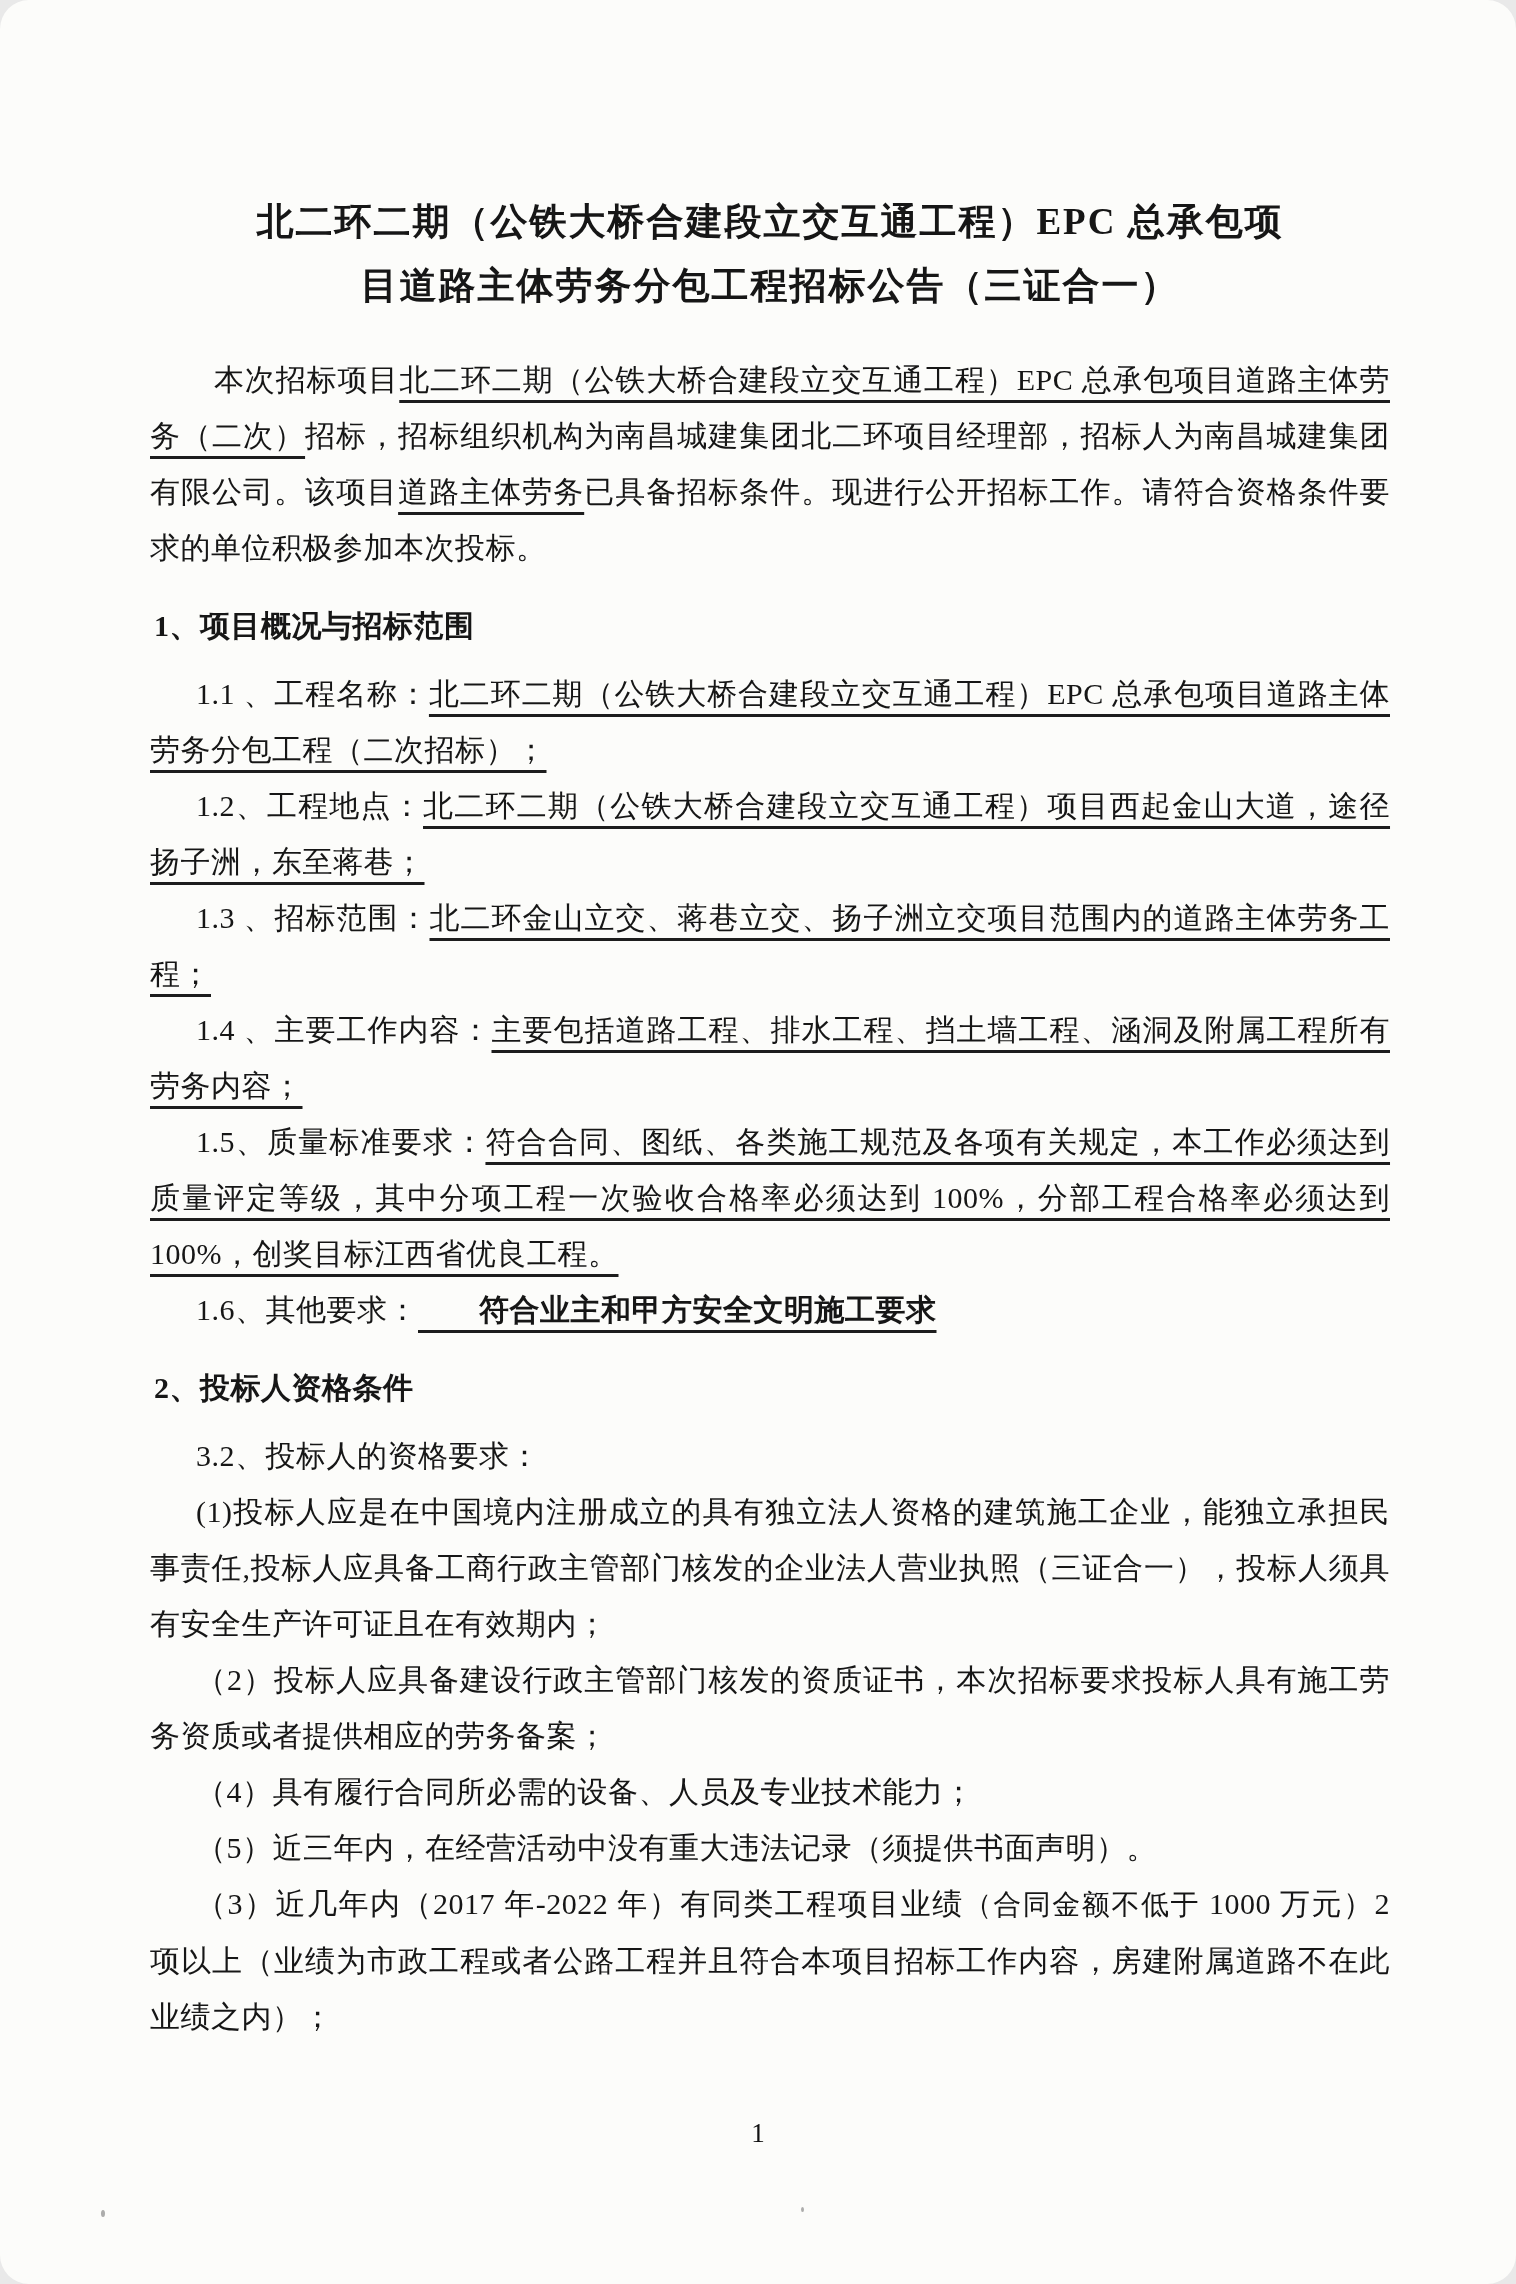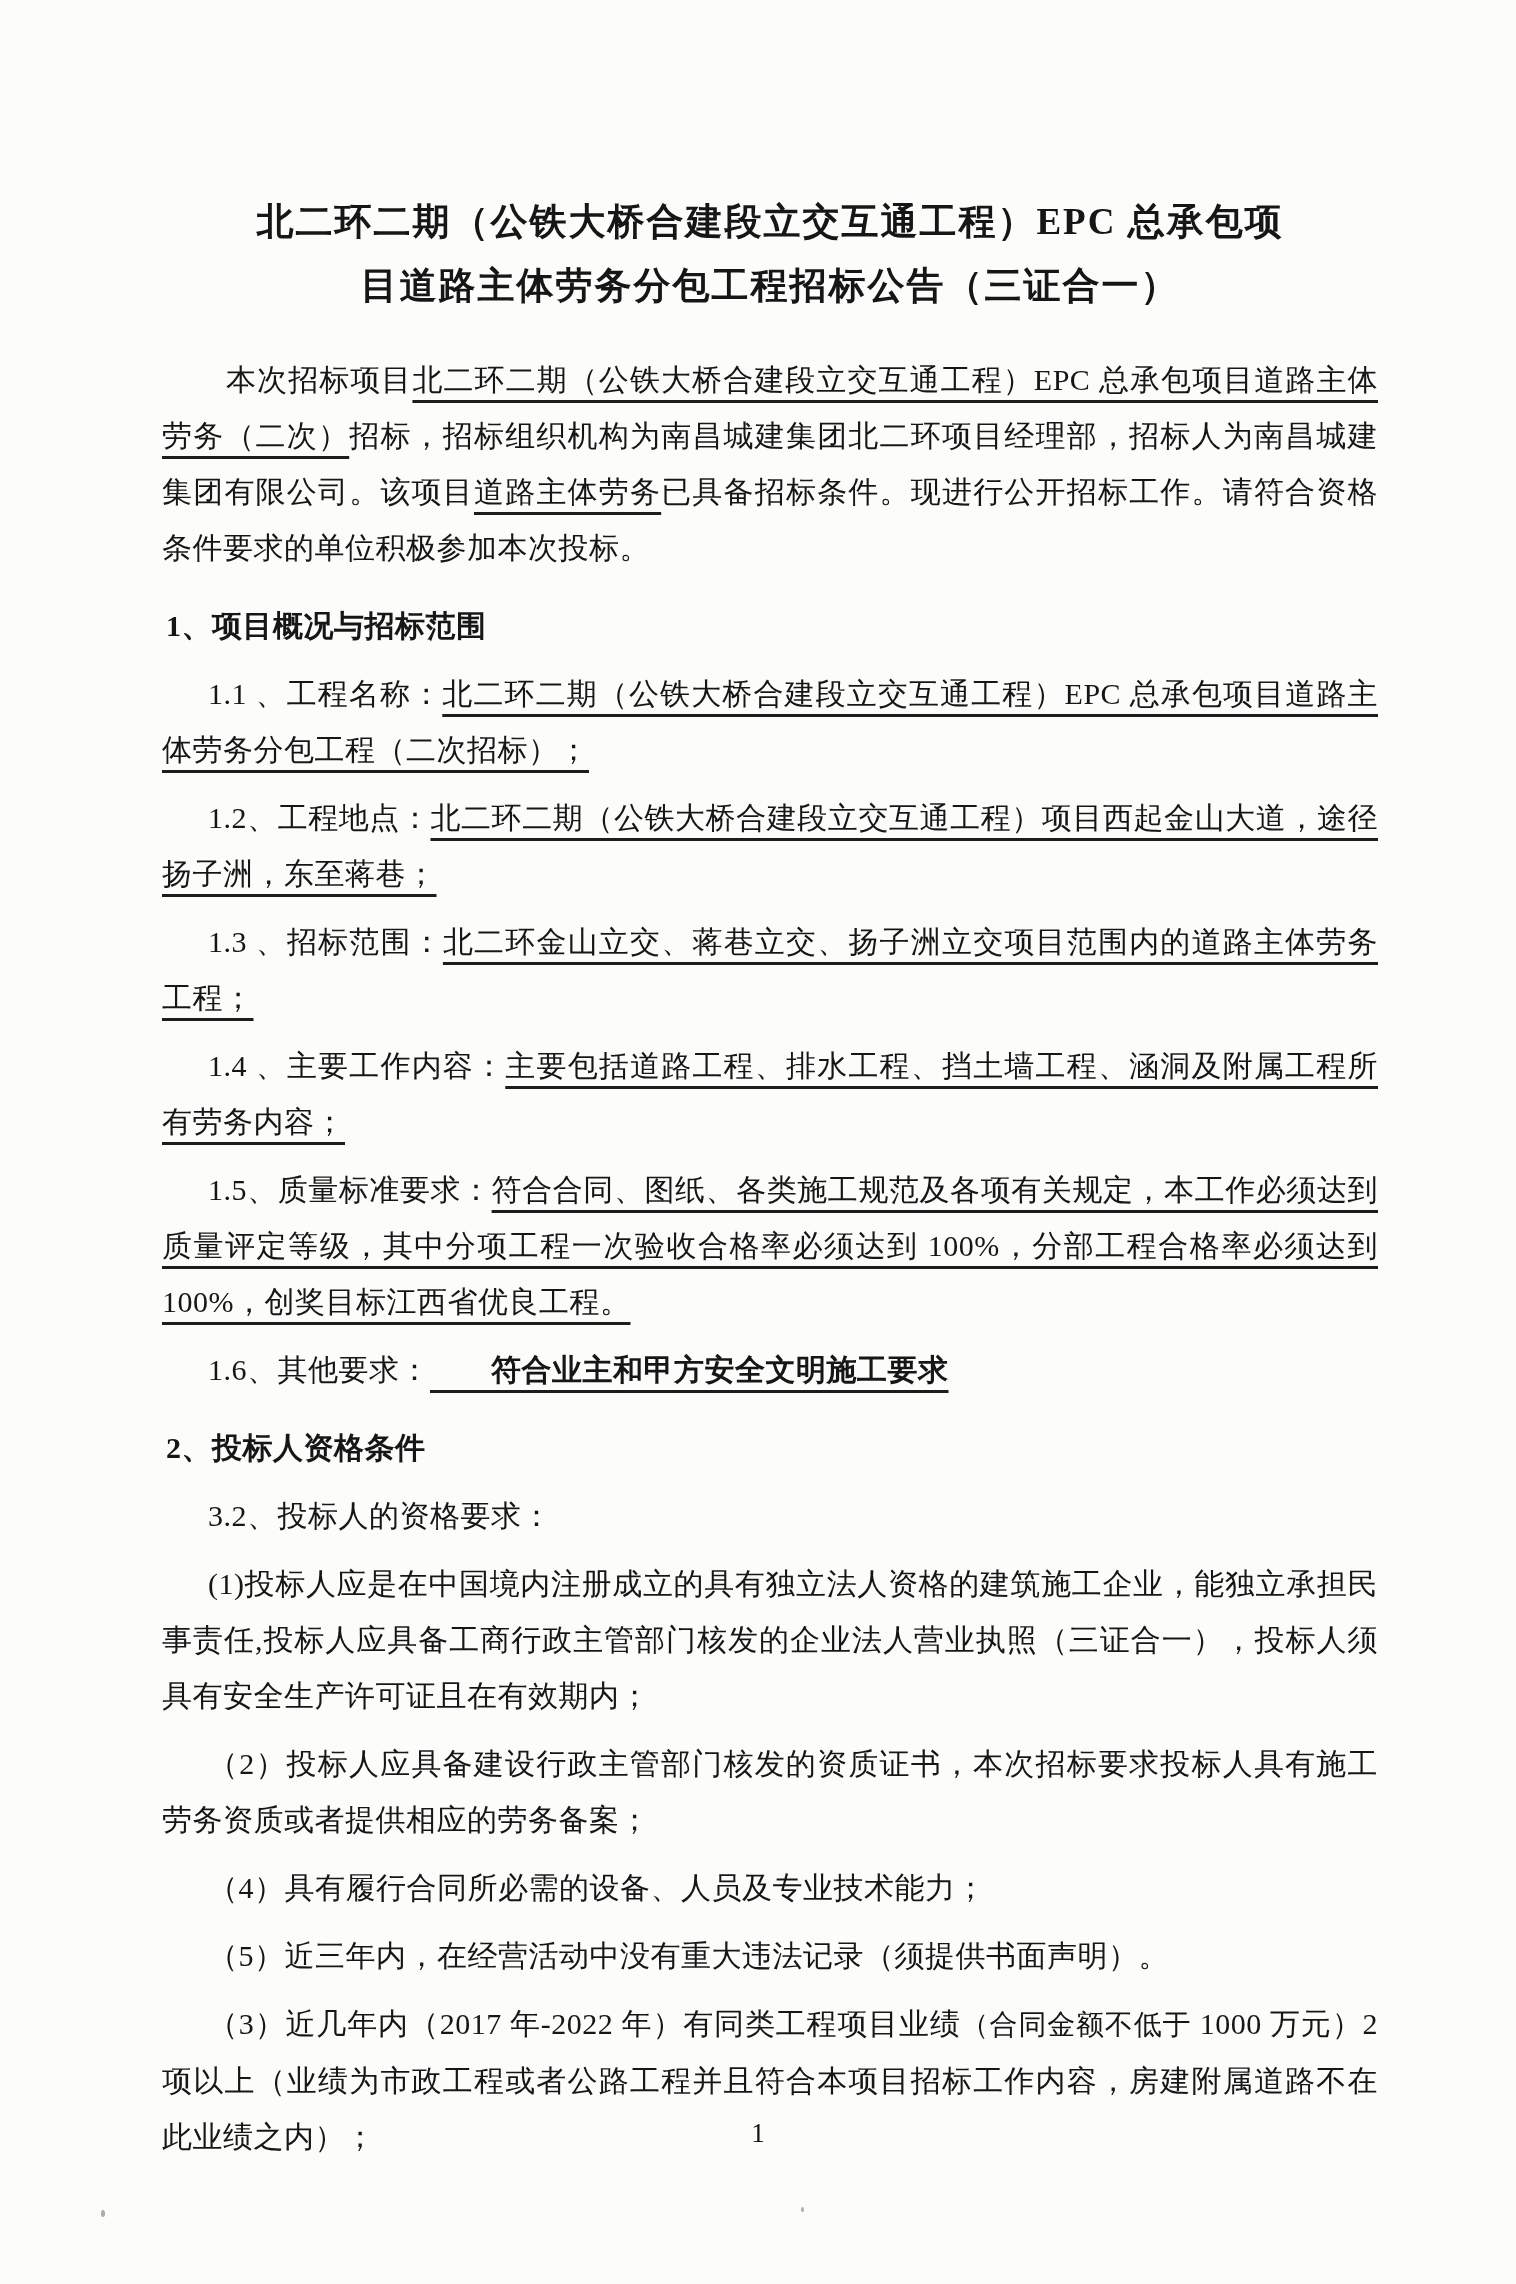--- a/index.html
+++ b/index.html
@@ -5,37 +5,38 @@
   html, body { margin: 0; padding: 0; background: #e9e9e9; }
   .page {
     position: relative;
     width: 1516px;
     height: 2284px;
     margin: 0 auto;
     background: #fcfcfa;
     overflow: hidden;
     font-family: "Liberation Serif", "DejaVu Serif", serif;
     color: #161616;
+    border-radius: 29px;
   }
   .content {
     position: absolute;
     left: 150px;
     top: 190px;
     width: 1240px;
   }
   .title-wrap { margin-bottom: 34px; }
   .title-line {
     font-size: 37px;
     font-weight: 700;
     line-height: 64px;
     text-align: center;
     letter-spacing: 2px;
   }
   .para {
-    margin: 12px;
+    margin: 0;
     font-size: 30px;
     line-height: 56px;
     letter-spacing: 0.5px;
     text-align: justify;
   }
   .t-intro  { text-indent: 64px; }
   .t-item   { text-indent: 46px; }
   .t-heading {
     font-weight: 700;
     text-indent: 4px;

